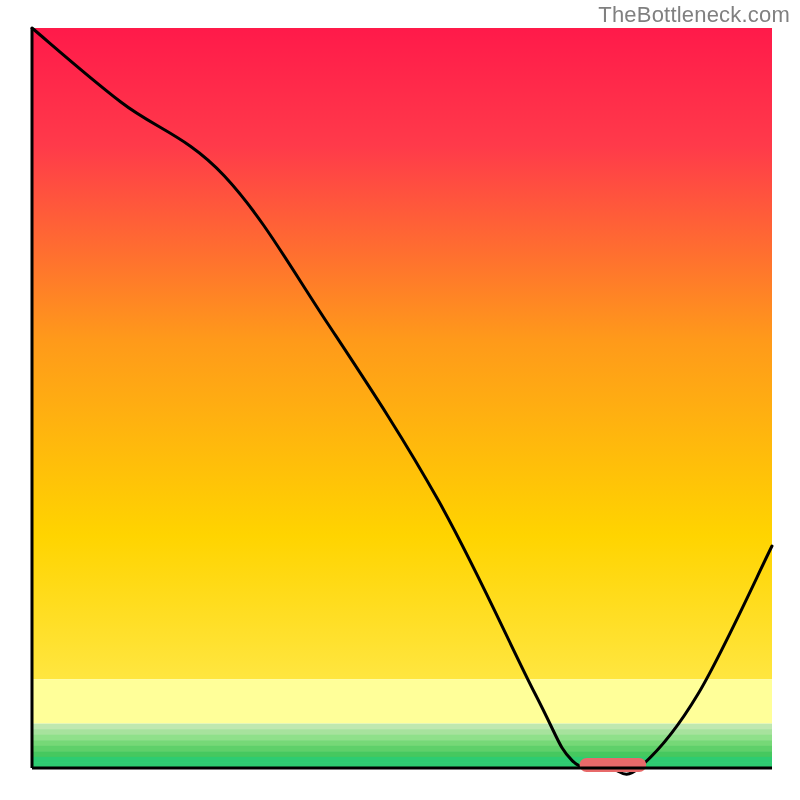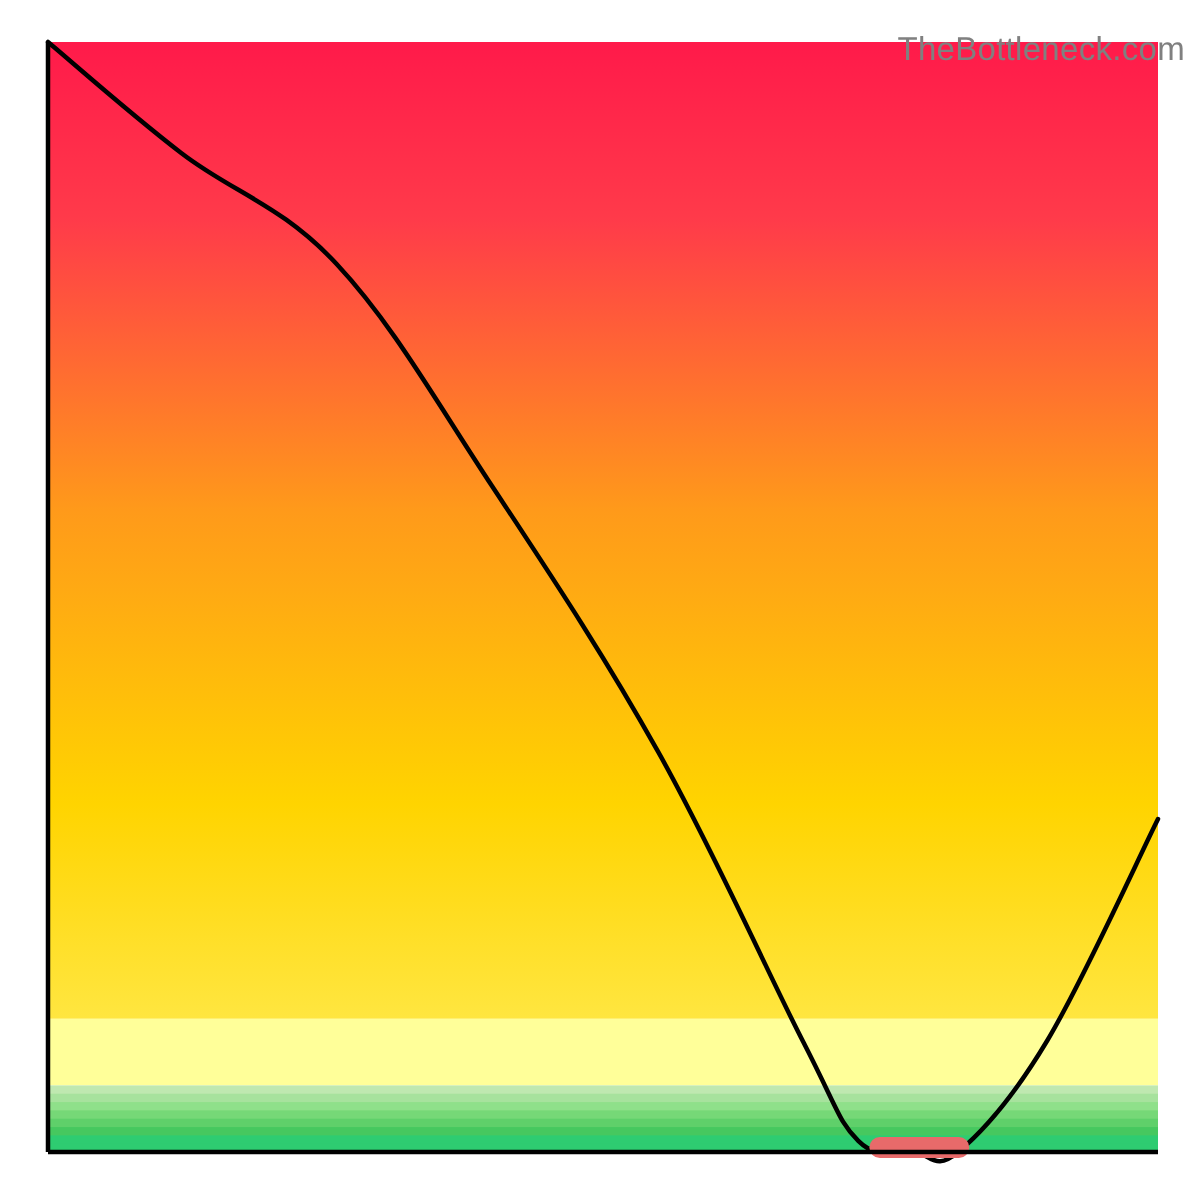--- a/index.html
+++ b/index.html
@@ -6,21 +6,21 @@
     margin: 0;
     padding: 0;
     width: 800px;
     height: 800px;
     background: #ffffff;
     overflow: hidden;
     font-family: Arial, Helvetica, sans-serif;
   }
   .watermark {
     position: absolute;
-    top: 20px;
+    top: 2px;
     right: 10px;
     color: #808080;
     font-size: 22px;
     font-weight: 500;
     letter-spacing: 0.2px;
     z-index: 10;
   }
   .chart-wrap {
     position: absolute;
     left: 0;

